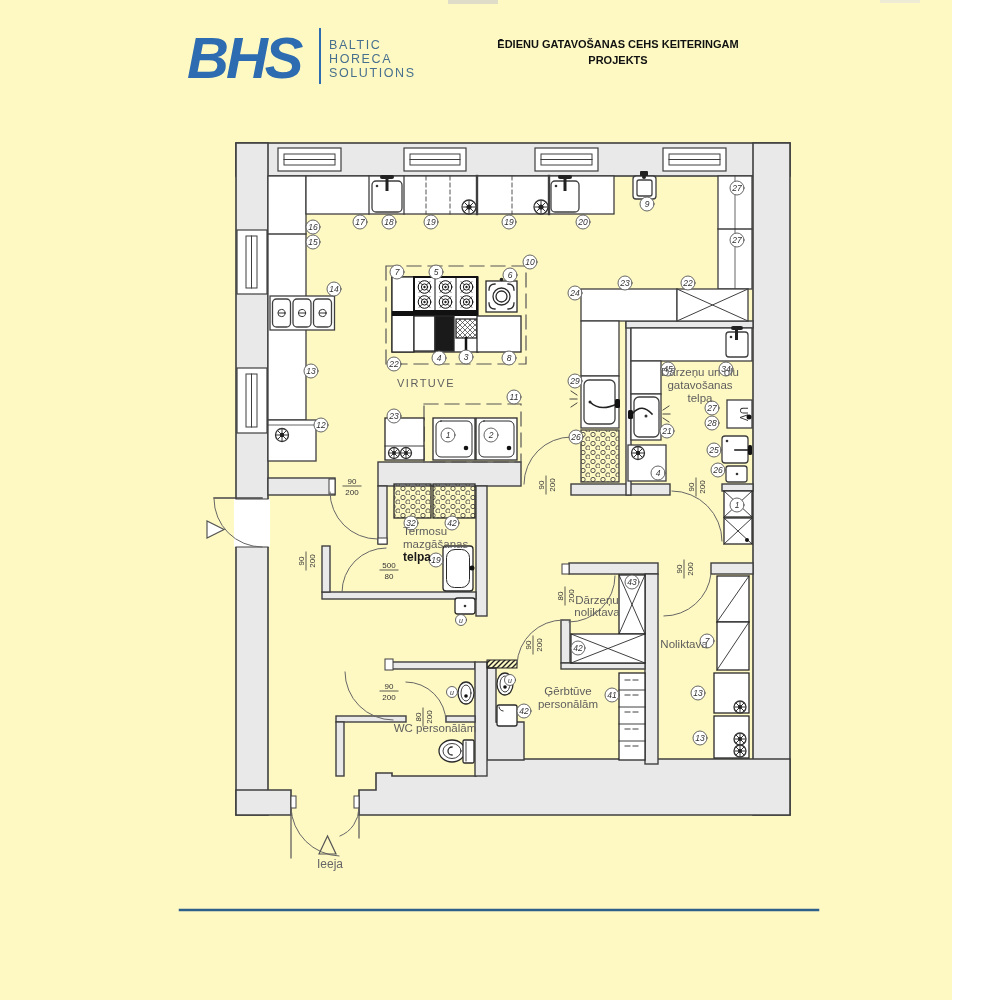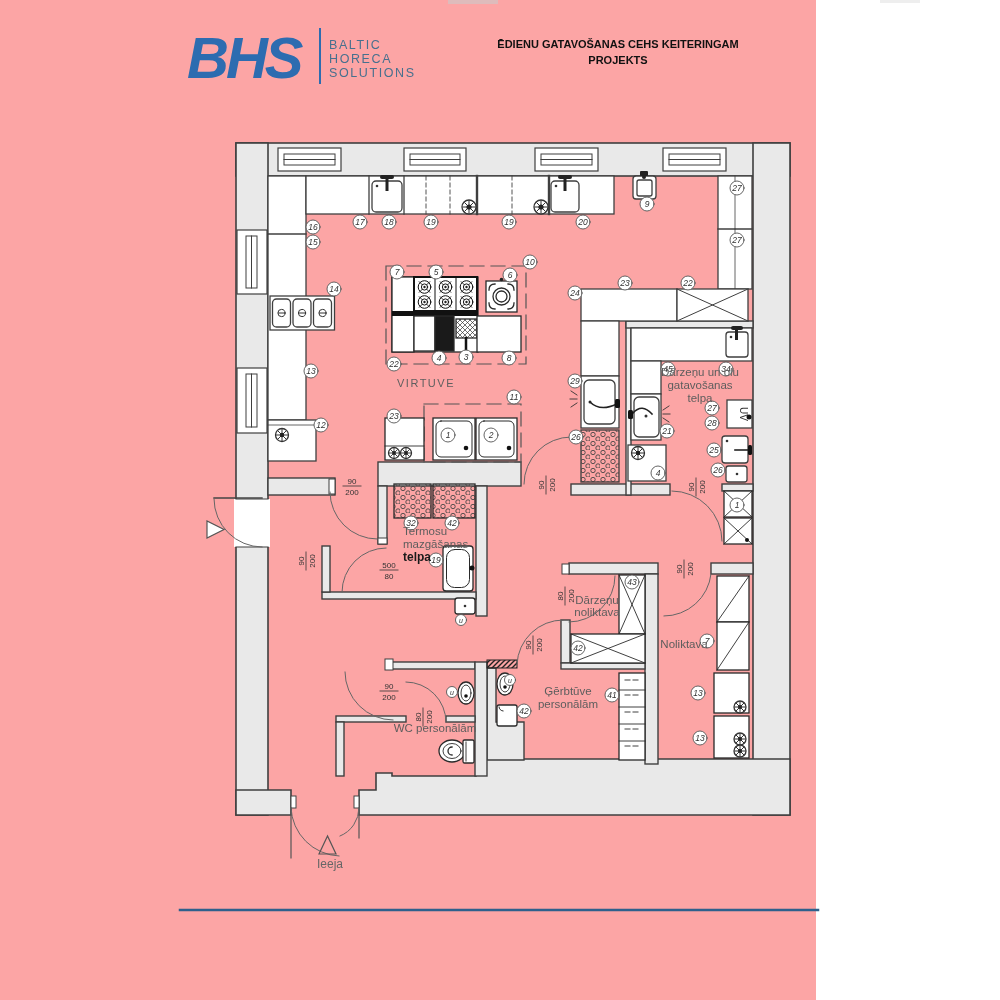--- a/index.html
+++ b/index.html
@@ -1,16 +1,16 @@
 <!DOCTYPE html>
 <html><head>
 <meta charset="utf-8">
 <style>
   html,body{margin:0;padding:0;background:#ffffff;}
-  .page{position:relative;width:816px;height:1000px;background:#fca5a5;font-family:"Liberation Sans",sans-serif;}
+  .page{position:relative;width:952px;height:1000px;background:#fef9c3;font-family:"Liberation Sans",sans-serif;}
   svg{position:absolute;left:0;top:0;}
   text{font-family:"Liberation Sans",sans-serif;}
 </style>
 </head>
 <body>
 <div class="page">
 <svg width="1000" height="1000" viewBox="0 0 1000 1000">
 
   <g id="logo">
     <text x="187" y="78" font-size="58" font-weight="bold" font-style="italic" fill="#2d6cb0" letter-spacing="-3">BHS</text>

